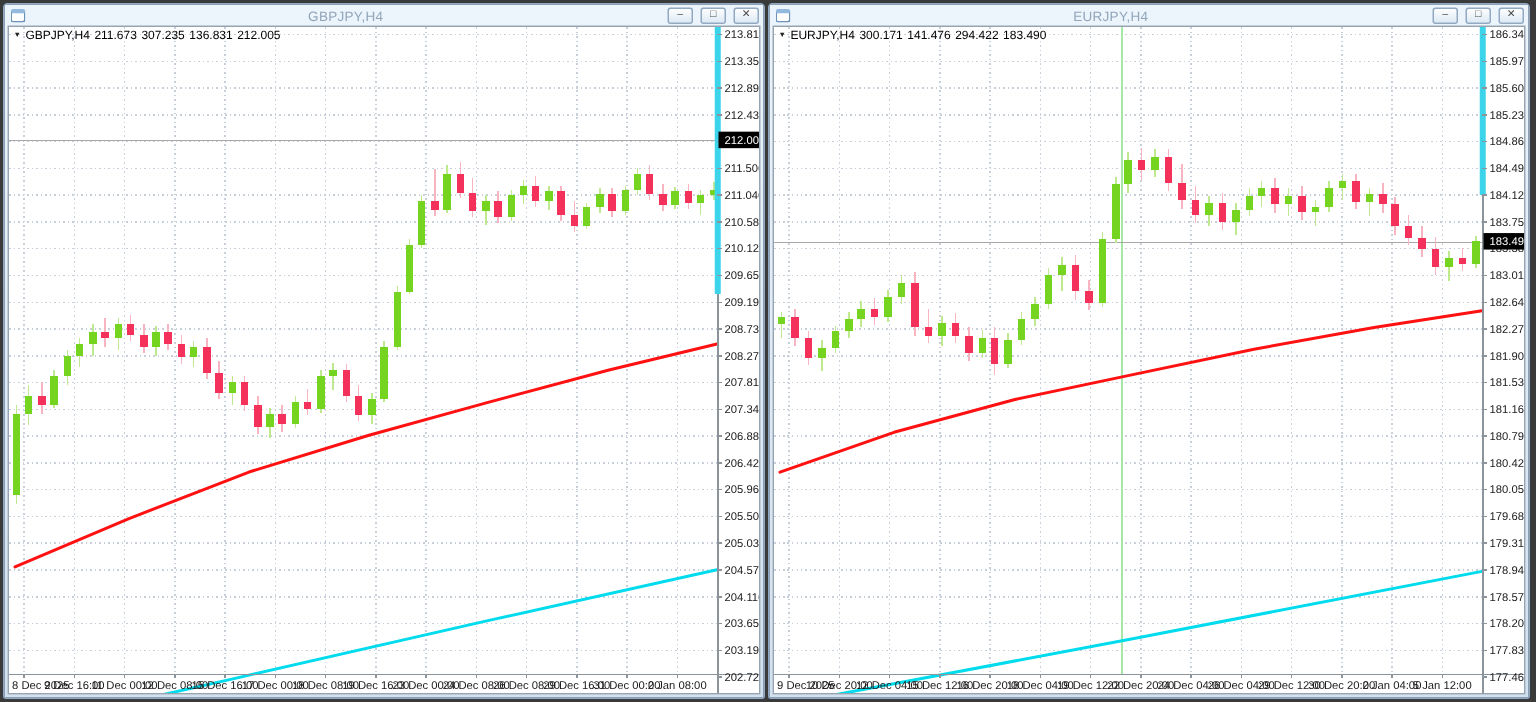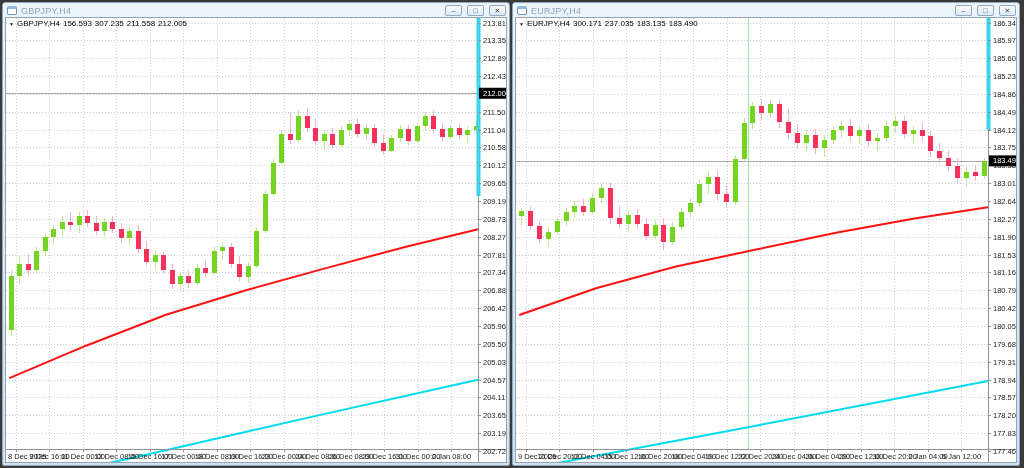--- a/index.html
+++ b/index.html
@@ -3,21 +3,21 @@
 <meta charset="utf-8">
 <style>
   html,body{margin:0;padding:0}
   body{
     width:1024px;height:468px;position:relative;overflow:hidden;
     background:#3a3a3a;font-family:"Liberation Sans",sans-serif;
   }
   .window{
     position:absolute;top:2px;width:508px;height:464px;box-sizing:border-box;
     background:linear-gradient(#ecf4fc,#d0e1f2);
-    border:1px solid #8fa9c4;border:1px solid #8fa9c4;border-radius:3px 3px 2px 2px;
+    border:1px solid #8fa9c4;border:1px solid #8fa9c4;border-radius:3px 3px 2px 2px;text-align:center;
   }
   #win0{left:2px}
   #win1{left:512px}
   .titlebar{height:13px;display:flex;align-items:center;gap:4px;padding:1px 3px 0 4px;}
   .win-icon{width:10px;height:9px;box-sizing:border-box;background:#fff;
     border:1px solid #6d93b8;border-top:3px solid #93bade;border-radius:2px;}
   .win-title{font-size:9px;color:#91a5b9;flex:1;white-space:nowrap;letter-spacing:.2px}
   .win-btn{width:17px;height:11px;box-sizing:border-box;display:flex;align-items:center;justify-content:center;
     background:linear-gradient(#fdfefe,#dde9f5);border:1px solid #92a9c1;border-radius:2px;
     font-size:7px;color:#4a4a4a;line-height:1;margin-left:1px;cursor:default;}
@@ -48,23 +48,23 @@
         <span>□</span>
       </span>
     <span class="win-btn">
         <span>✕</span>
       </span>
   </div>
   <div class="chart-area">
     <div class="quote-line">
       <span class="quote-marker">▼</span>
       <span>GBPJPY,H4</span>
-      <span>156.593</span>
+      <span>211.673</span>
       <span>307.235</span>
-      <span>211.558</span>
+      <span>136.831</span>
       <span>212.005</span>
     </div>
     <div class="chart-canvas">
         <svg width="502" height="445" viewBox="0 0 502 445">
           <line x1="0" y1="5" x2="472" y2="5" stroke="#c6cfda" stroke-width="1" shape-rendering="crispEdges" stroke-dasharray="1 2"></line>
           <line x1="0" y1="22.85" x2="472" y2="22.85" stroke="#c6cfda" stroke-width="1" shape-rendering="crispEdges" stroke-dasharray="1 2"></line>
           <line x1="0" y1="40.7" x2="472" y2="40.7" stroke="#c6cfda" stroke-width="1" shape-rendering="crispEdges" stroke-dasharray="1 2"></line>
           <line x1="0" y1="58.550000000000004" x2="472" y2="58.550000000000004" stroke="#c6cfda" stroke-width="1" shape-rendering="crispEdges" stroke-dasharray="1 2"></line>
           <line x1="0" y1="76.4" x2="472" y2="76.4" stroke="#c6cfda" stroke-width="1" shape-rendering="crispEdges" stroke-dasharray="1 2"></line>
           <line x1="0" y1="94.25" x2="472" y2="94.25" stroke="#c6cfda" stroke-width="1" shape-rendering="crispEdges" stroke-dasharray="1 2"></line>
@@ -314,22 +314,22 @@
       </span>
     <span class="win-btn">
         <span>✕</span>
       </span>
   </div>
   <div class="chart-area">
     <div class="quote-line">
       <span class="quote-marker">▼</span>
       <span>EURJPY,H4</span>
       <span>300.171</span>
-      <span>237.035</span>
-      <span>183.135</span>
+      <span>141.476</span>
+      <span>294.422</span>
       <span>183.490</span>
     </div>
     <div class="chart-canvas">
         <svg width="502" height="445" viewBox="0 0 502 445">
           <line x1="0" y1="5" x2="472" y2="5" stroke="#c6cfda" stroke-width="1" shape-rendering="crispEdges" stroke-dasharray="1 2"></line>
           <line x1="0" y1="22.85" x2="472" y2="22.85" stroke="#c6cfda" stroke-width="1" shape-rendering="crispEdges" stroke-dasharray="1 2"></line>
           <line x1="0" y1="40.7" x2="472" y2="40.7" stroke="#c6cfda" stroke-width="1" shape-rendering="crispEdges" stroke-dasharray="1 2"></line>
           <line x1="0" y1="58.550000000000004" x2="472" y2="58.550000000000004" stroke="#c6cfda" stroke-width="1" shape-rendering="crispEdges" stroke-dasharray="1 2"></line>
           <line x1="0" y1="76.4" x2="472" y2="76.4" stroke="#c6cfda" stroke-width="1" shape-rendering="crispEdges" stroke-dasharray="1 2"></line>
           <line x1="0" y1="94.25" x2="472" y2="94.25" stroke="#c6cfda" stroke-width="1" shape-rendering="crispEdges" stroke-dasharray="1 2"></line>

